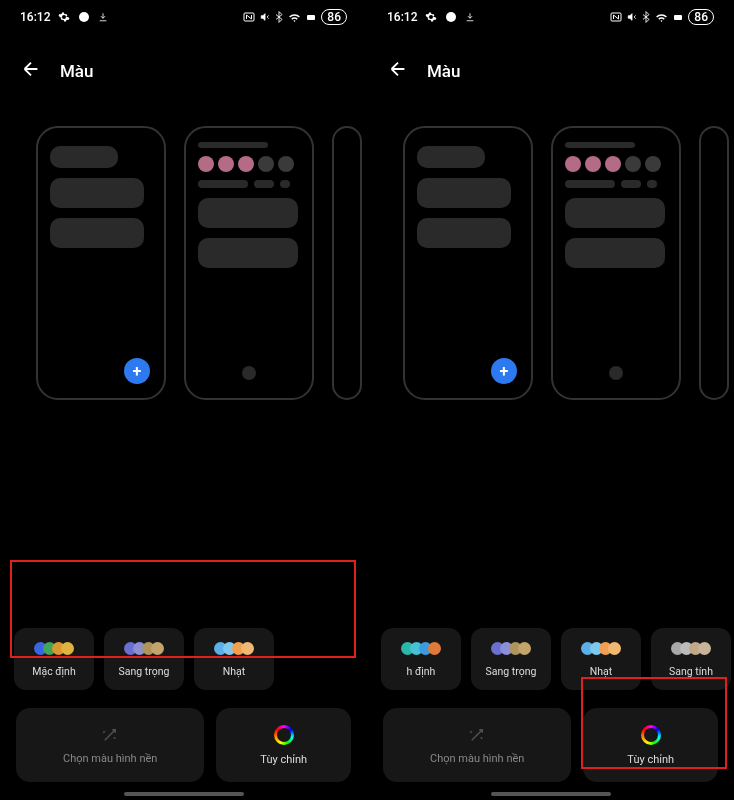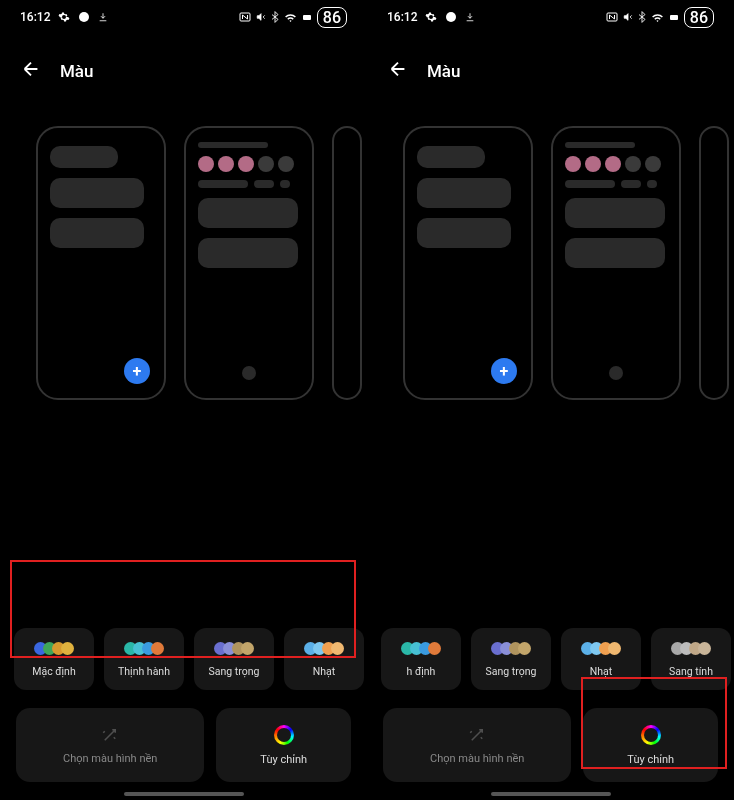--- a/index.html
+++ b/index.html
@@ -30,21 +30,21 @@
     font-size: 12px;
     font-weight: 500;
   }
   .status-left { display: flex; align-items: center; gap: 8px; }
   .status-right { display: flex; align-items: center; gap: 5px; }
   .status-icon { display: inline-flex; align-items: center; }
   .battery-pill {
     border: 1px solid #fff;
     border-radius: 8px;
     padding: 0 5px;
-    font-size: 16px;
+    font-size: 12px;
   }
   .header {
     display: flex;
     align-items: center;
     gap: 18px;
     padding: 30px 20px 14px 20px;
   }
   .back-arrow { width: 22px; height: 22px; }
   .header-title { font-size: 17px; font-weight: 500; }
   .previews {
@@ -253,29 +253,20 @@
         <div class="palette-dots">
           <div class="pd" style="background: rgb(58, 103, 224);"></div>
           <div class="pd" style="background: rgb(63, 166, 90);"></div>
           <div class="pd" style="background: rgb(216, 154, 46);"></div>
           <div class="pd" style="background: rgb(224, 178, 62);"></div>
         </div>
         <div class="chip-label">Mặc định</div>
       </div>
       <div class="palette-chip">
         <div class="palette-dots">
-          <div class="pd" style="background: rgb(42, 184, 168);"></div>
-          <div class="pd" style="background: rgb(71, 193, 212);"></div>
-          <div class="pd" style="background: rgb(58, 155, 224);"></div>
-          <div class="pd" style="background: rgb(224, 122, 58);"></div>
-        </div>
-        <div class="chip-label">Thịnh hành</div>
-      </div>
-      <div class="palette-chip">
-        <div class="palette-dots">
           <div class="pd" style="background: rgb(106, 111, 208);"></div>
           <div class="pd" style="background: rgb(138, 143, 216);"></div>
           <div class="pd" style="background: rgb(176, 148, 94);"></div>
           <div class="pd" style="background: rgb(194, 165, 106);"></div>
         </div>
         <div class="chip-label">Sang trọng</div>
       </div>
       <div class="palette-chip">
         <div class="palette-dots">
           <div class="pd" style="background: rgb(91, 176, 232);"></div>

